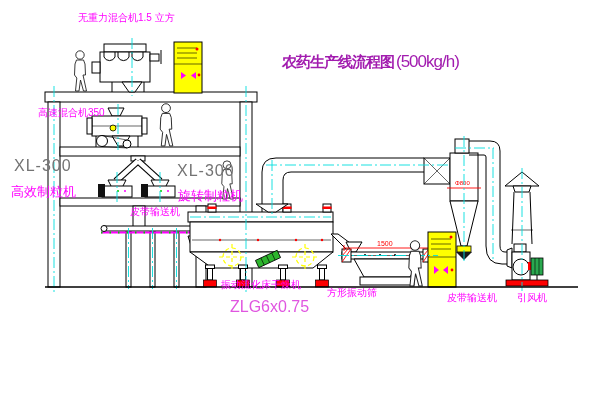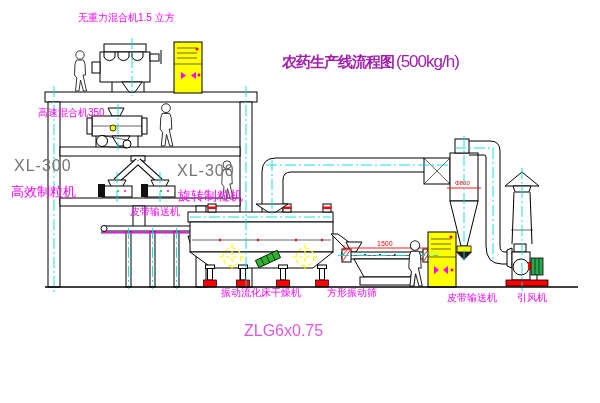--- a/index.html
+++ b/index.html
@@ -291,21 +291,21 @@
 <div class="lbl lbl-md" style="left:38px;top:108px;text-align:center;">高速混合机350</div>
 
 <div class="lbl lbl-xl" style="left:14px;top:158px;">XL-300</div>
 <div class="lbl lbl-sm" style="left:11px;top:185px;">高效制粒机</div>
 
 <div class="lbl lbl-xl" style="left:177px;top:163px;">XL-300</div>
 <div class="lbl lbl-sm" style="left:178px;top:189px;">旋转制粒机</div>
 
 <div class="lbl lbl-md" style="left:130px;top:207px;">皮带输送机</div>
 
-<div class="lbl lbl-md" style="left:221px;top:288px;">振动流化床干燥机</div>
-<div class="lbl lbl-model" style="left:244px;top:299px;margin-top:24px;">ZLG6x0.75</div>
+<div class="lbl lbl-md" style="left:221px;top:280px;">振动流化床干燥机</div>
+<div class="lbl lbl-model" style="left:230px;top:299px;">ZLG6x0.75</div>
 
 <div class="lbl lbl-md" style="left:327px;top:288px;">方形振动筛</div>
 
 <div class="lbl lbl-md" style="left:447px;top:293px;">皮带输送机</div>
 <div class="lbl lbl-md" style="left:517px;top:293px;">引风机</div>
 
 </div>
 
 </body></html>

